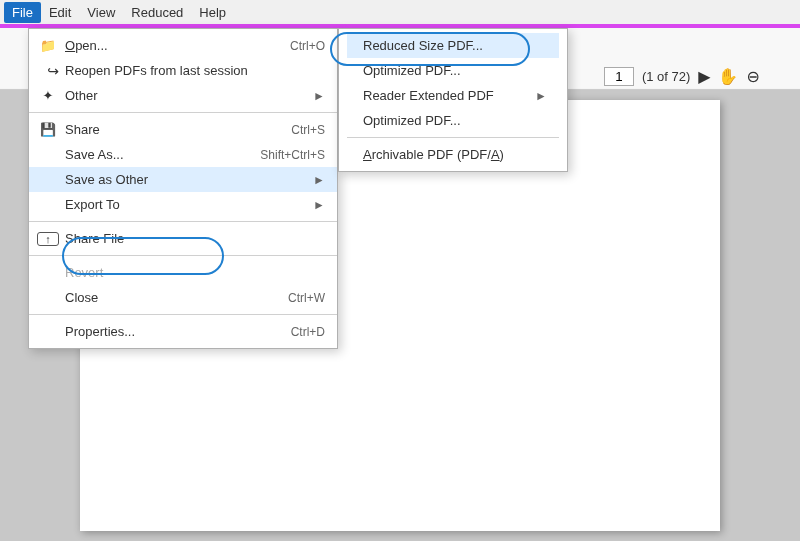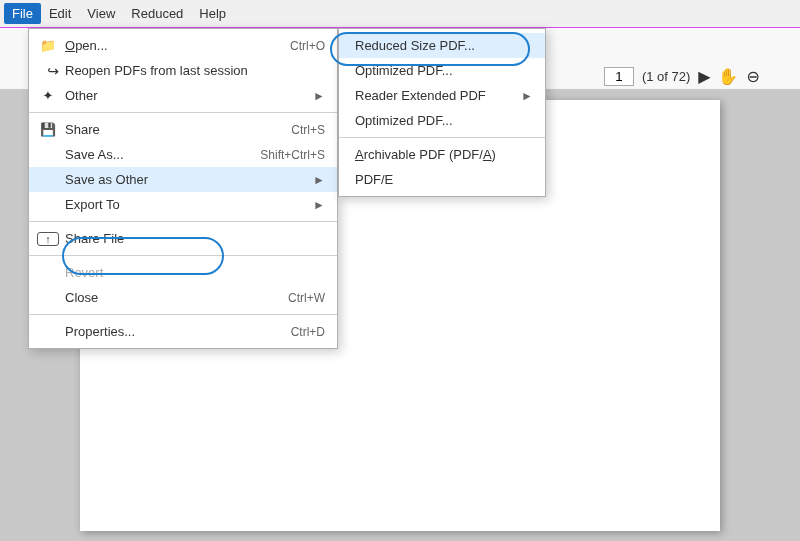--- a/index.html
+++ b/index.html
@@ -28,21 +28,21 @@
       background: #f5f5f5;
       border-bottom: 1px solid #ccc;
     }
 
     
     .menubar {
       display: flex;
       align-items: center;
       height: 28px;
       background: #f0f0f0;
-      border-bottom: 1px solid #d946ef;
+      border-bottom: 4px solid #d946ef;
       padding: 0 4px;
     }
 
     .menu-item {
       padding: 3px 8px;
       cursor: pointer;
       border-radius: 2px;
       color: #333;
     }
     .menu-item.active {
@@ -157,26 +157,26 @@
       border-radius: 20px;
       z-index: 200;
       pointer-events: none;
     }
 
     
     .submenu {
       position: absolute;
       top: 28px;
       left: 338px;
-      width: 208px;
+      width: 230px;
       background: #fff;
       border: 1px solid #b0b0b0;
       box-shadow: 3px 3px 10px rgba(0,0,0,0.2);
       z-index: 101;
-      padding: 4px 0;
+      padding: 4px 8px;
     }
 
     .submenu .menu-row {
       padding-left: 16px;
     }
 
     
     .circle-annotation-right {
       position: absolute;
       top: 32px;
@@ -342,19 +342,16 @@
     <span>Optimized PDF...</span>
   </div>
 
   <div class="menu-separator"></div>
 
   <div class="menu-row">
     <span><u>A</u>rchivable PDF (PDF/<u>A</u>)</span>
   </div>
 
 
-  <div class="menu-row">
-    <span>PDF/E</span>
-  </div>
 
 </div>
 
 <div class="circle-annotation-right"></div>
 
 </body></html>

